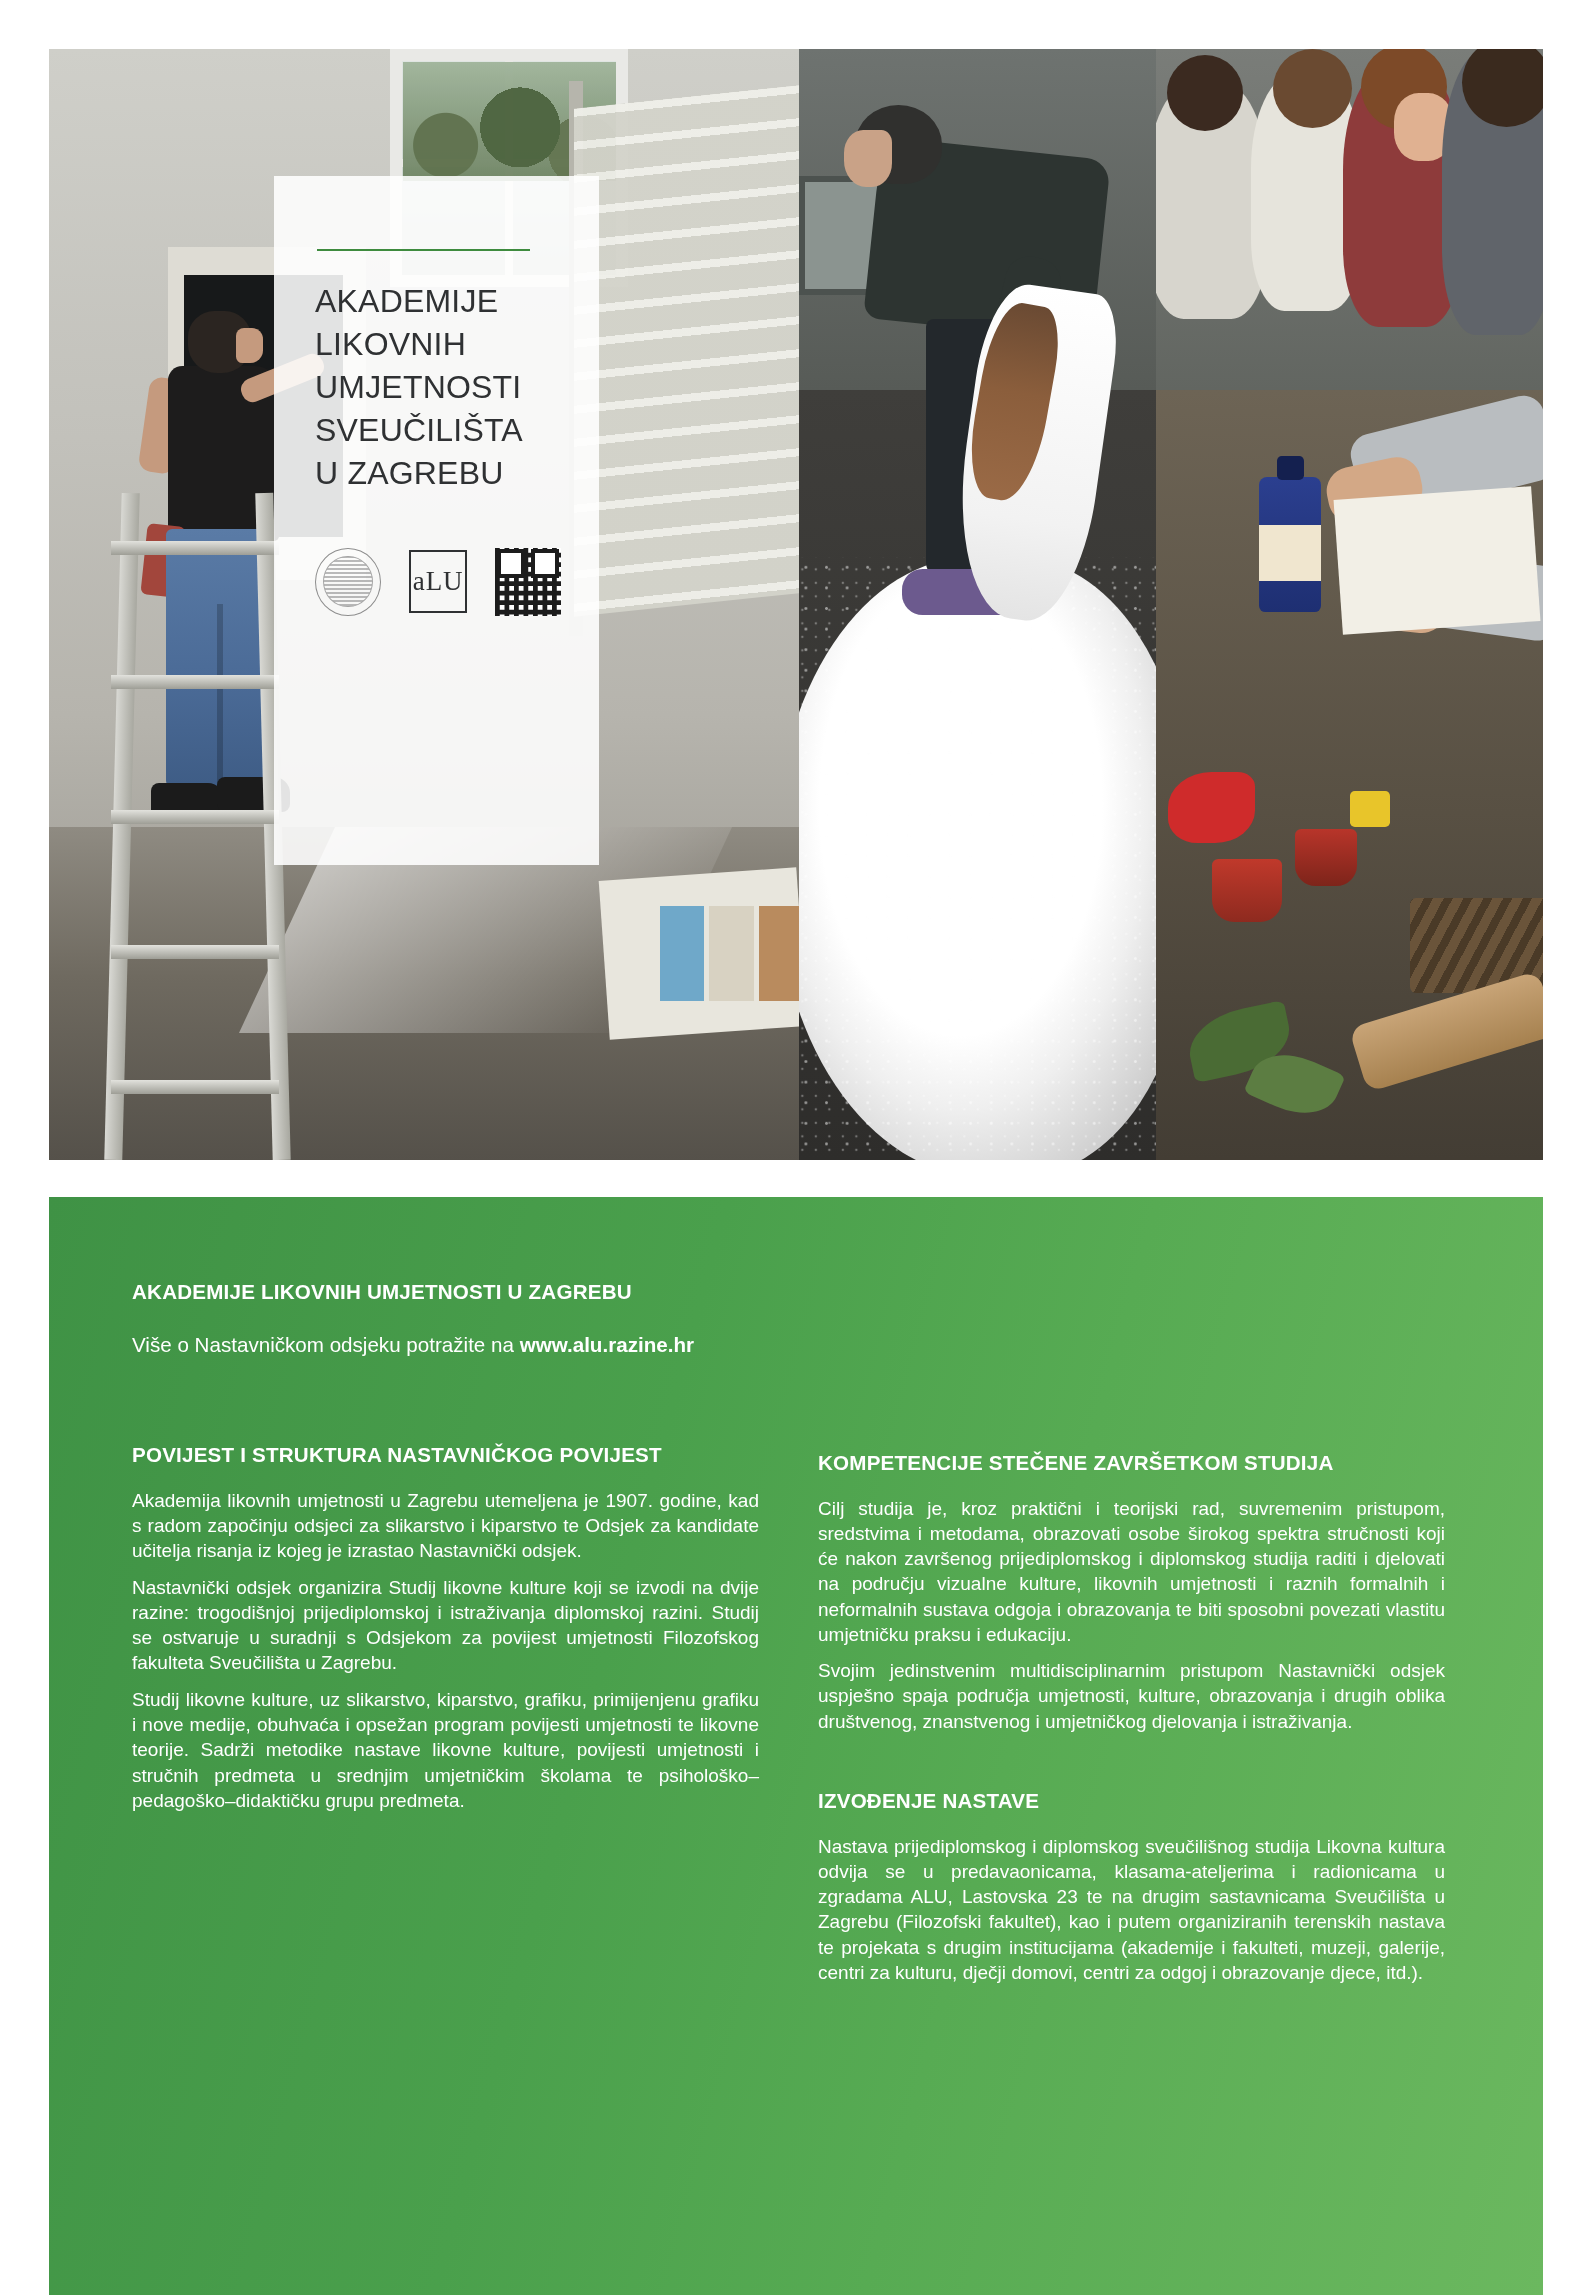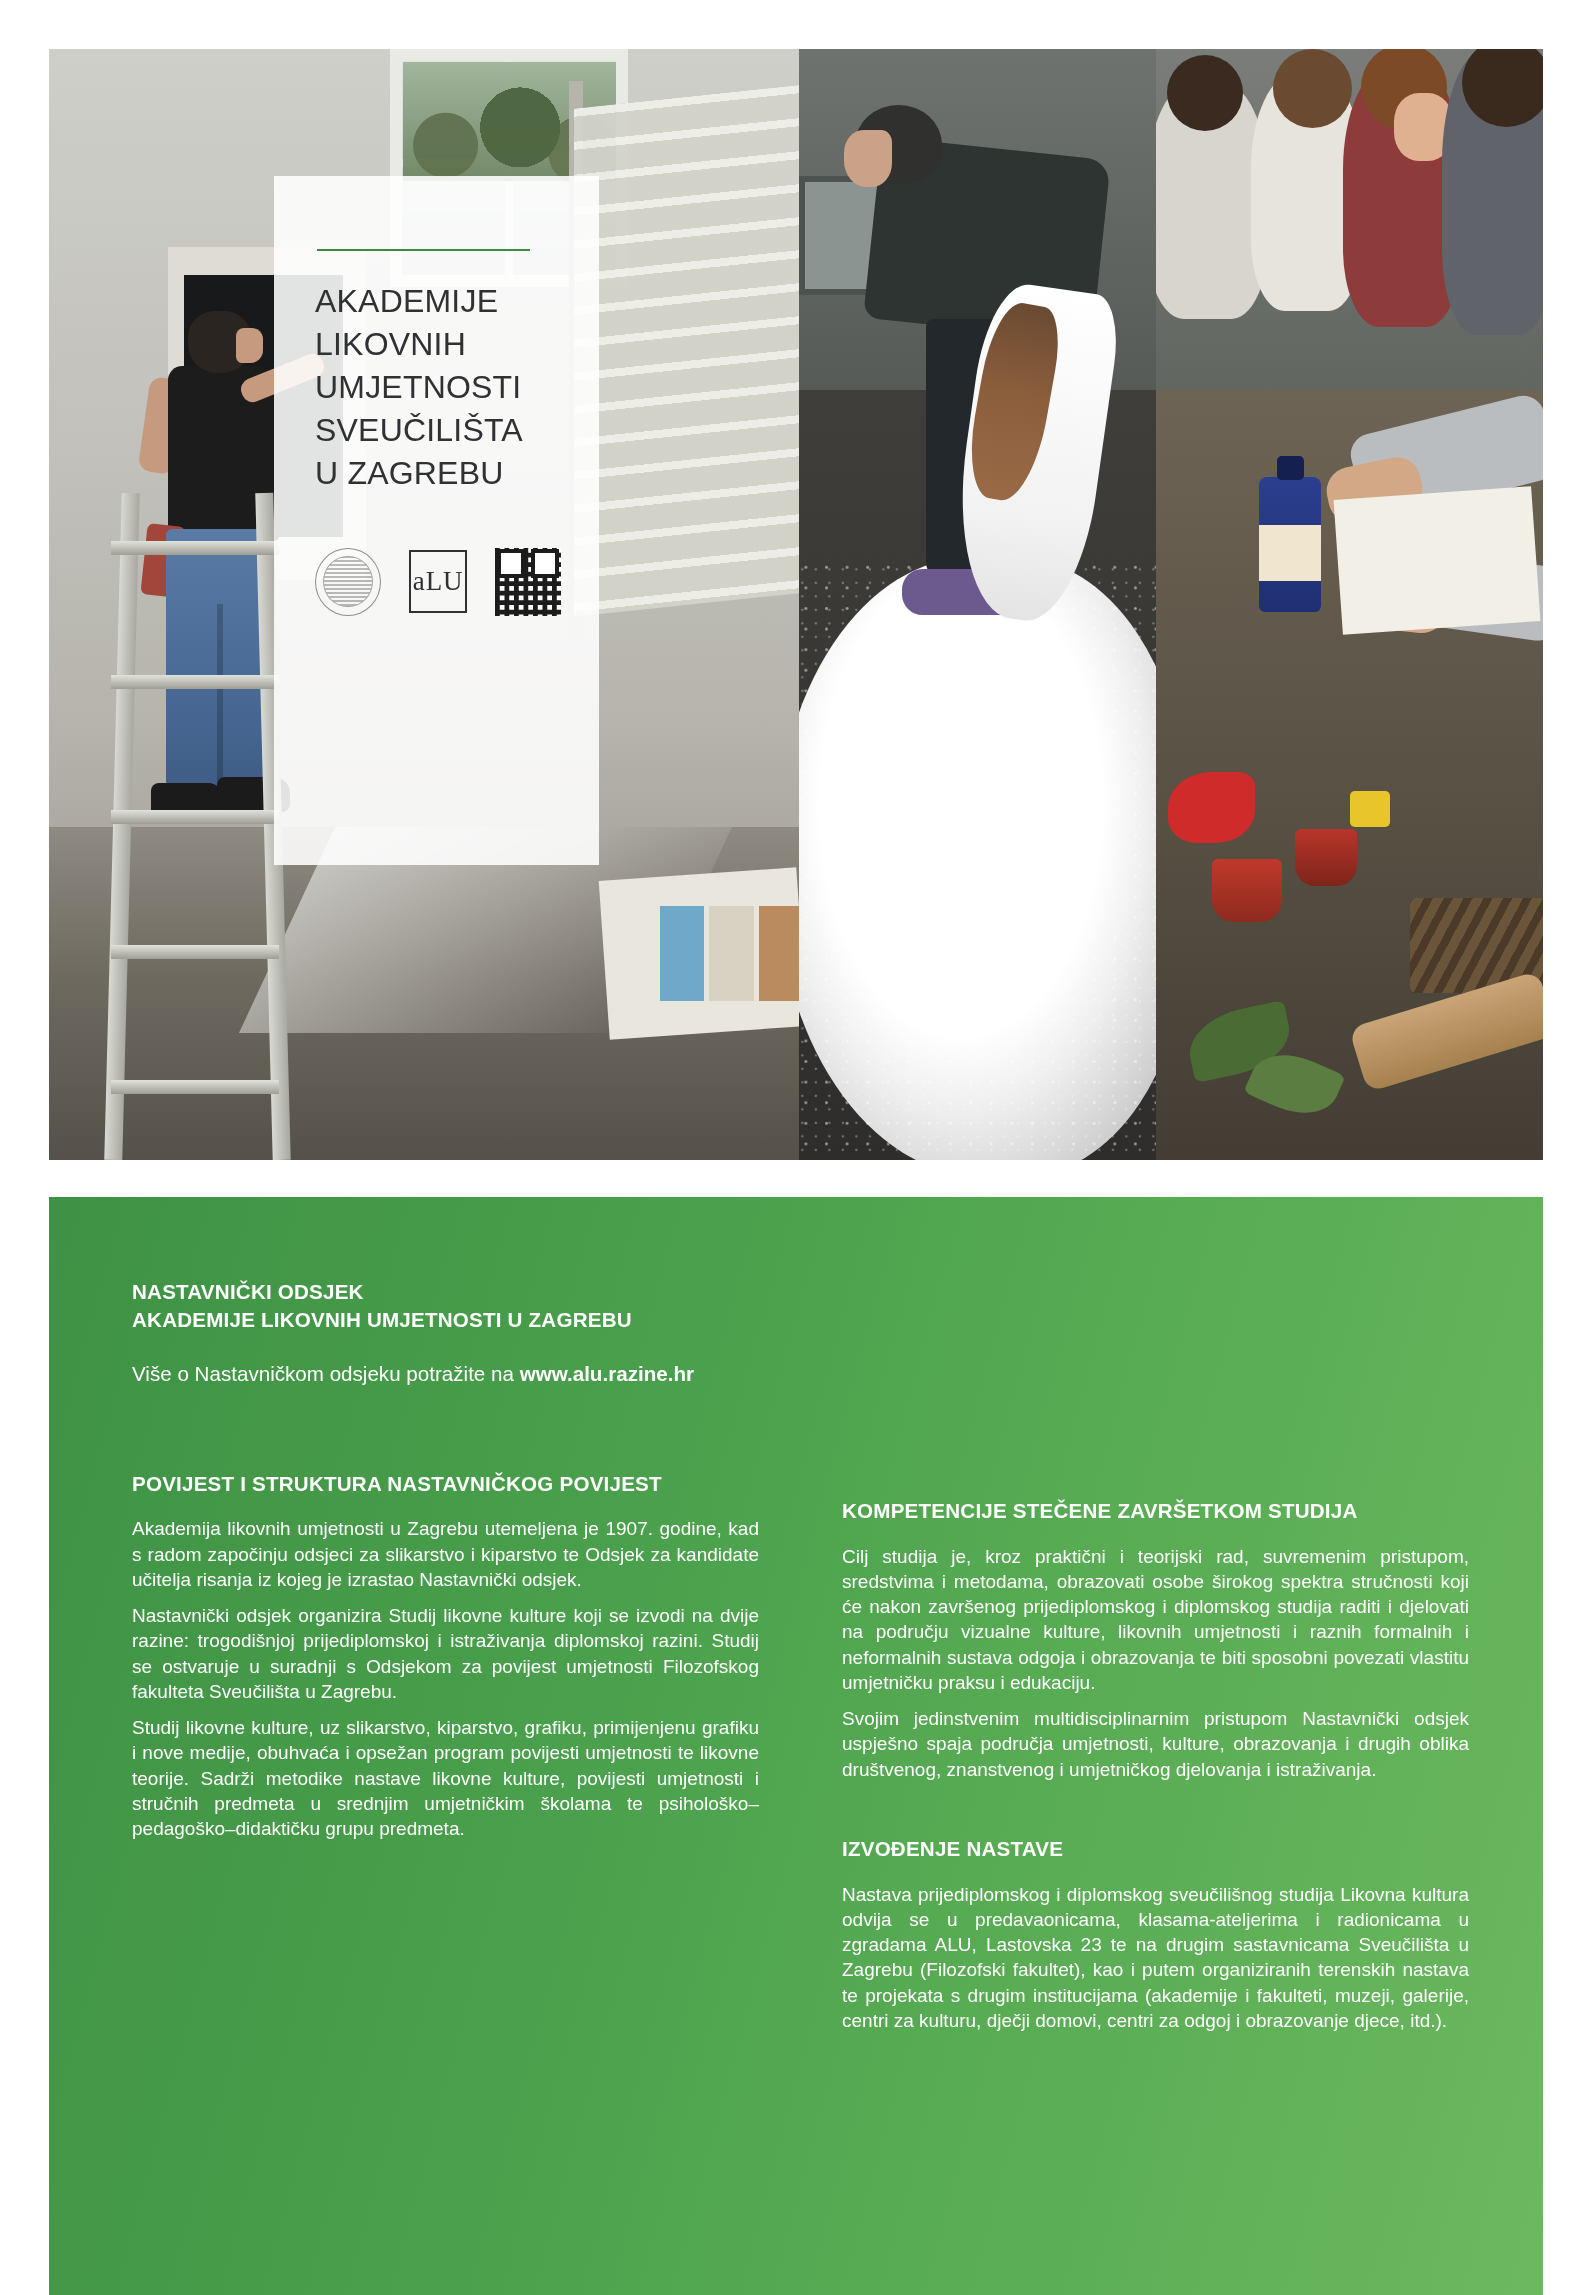--- a/index.html
+++ b/index.html
@@ -374,24 +374,23 @@
     color: #ffffff;
   }
   .col-left {
     position: absolute;
     left: 83px;
     top: 81px;
     width: 627px;
   }
   .col-right {
     position: absolute;
-    left: 793px;
+    left: 769px;
     top: 254px;
     width: 627px;
-    margin-top: 48px;
   }
   .hdr-bold {
     font-weight: bold;
     font-size: 20.6px;
     line-height: 1.38;
     letter-spacing: 0.2px;
   }
   .sec-title {
     font-weight: bold;
     font-size: 20.6px;
@@ -526,21 +525,20 @@
     <div class="seal"></div>
     <div class="alu-logo">aLU</div>
     <div class="qr"></div>
   </div>
 </div>
 
 <div class="green-panel">
 
   <div class="col-left">
     <div class="hdr-bold">
-      <div>NASTAVNIČKI ODSJEK</div>
       <div>AKADEMIJE LIKOVNIH UMJETNOSTI U ZAGREBU</div>
     </div>
 
     <div class="gap-1"></div>
 
     <p class="lead-txt">
       <span>Više o Nastavničkom odsjeku potražite na </span><b>www.alu.razine.hr</b>
     </p>
 
     <div class="gap-1"></div>

